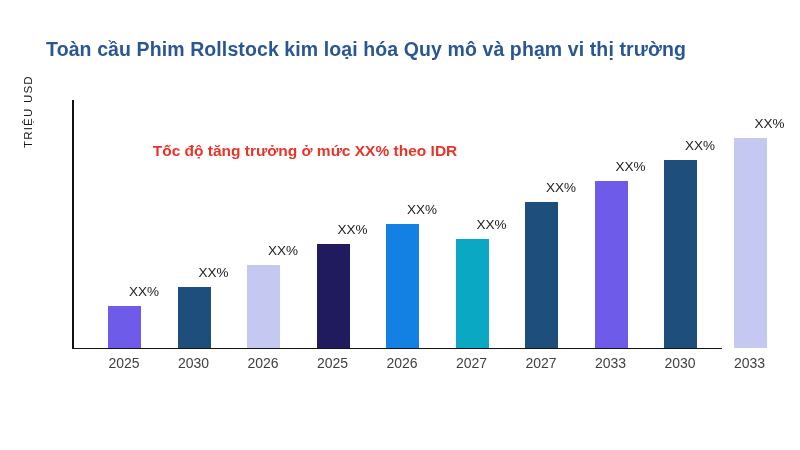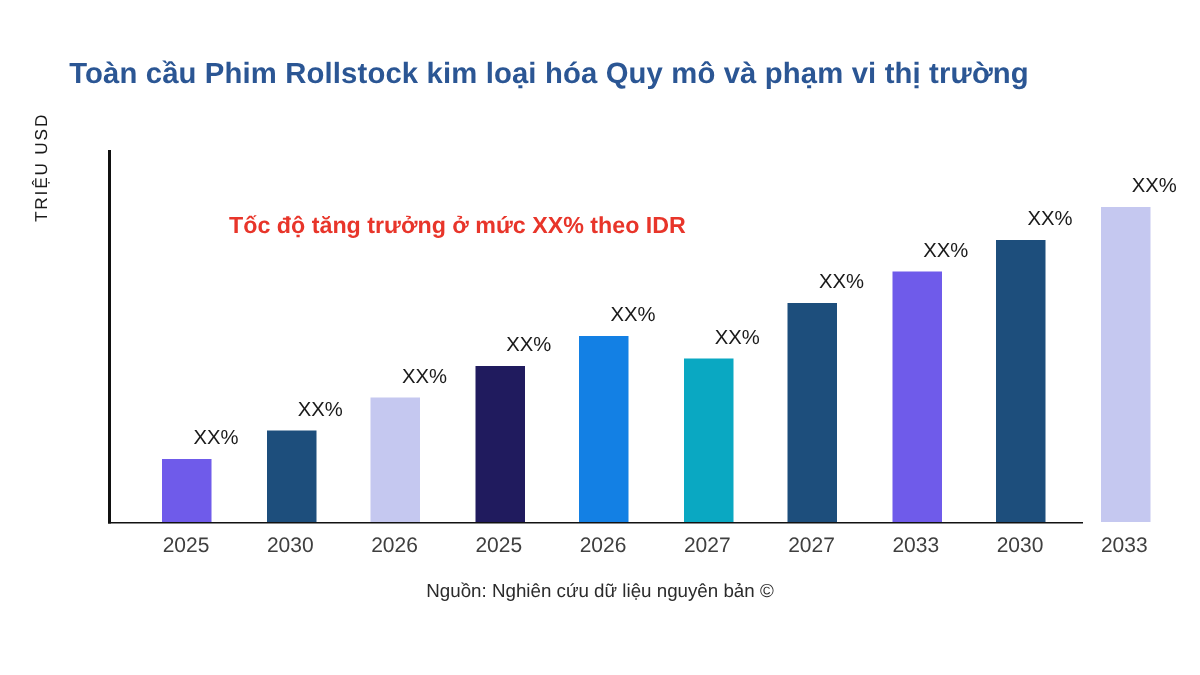--- a/index.html
+++ b/index.html
@@ -195,15 +195,14 @@
         <div class="bar-value" style="top: 137.734px;">XX%</div>
         <div class="tick-label">2030</div>
       </div>
       <div class="bar-group" style="left: 714.5px; height: 450px;">
         <div class="bar" title="2031" style="height: 209.597px; background: rgb(197, 200, 240);"></div>
         <div class="bar-value" style="top: 116.403px;">XX%</div>
         <div class="tick-label">2033</div>
       </div>
     </div>
 
-  <div class="source-note">Nguồn: Nghiên cứu dữ liệu nguyên bản ©</div>
 
 </div>
 
 </body></html>

